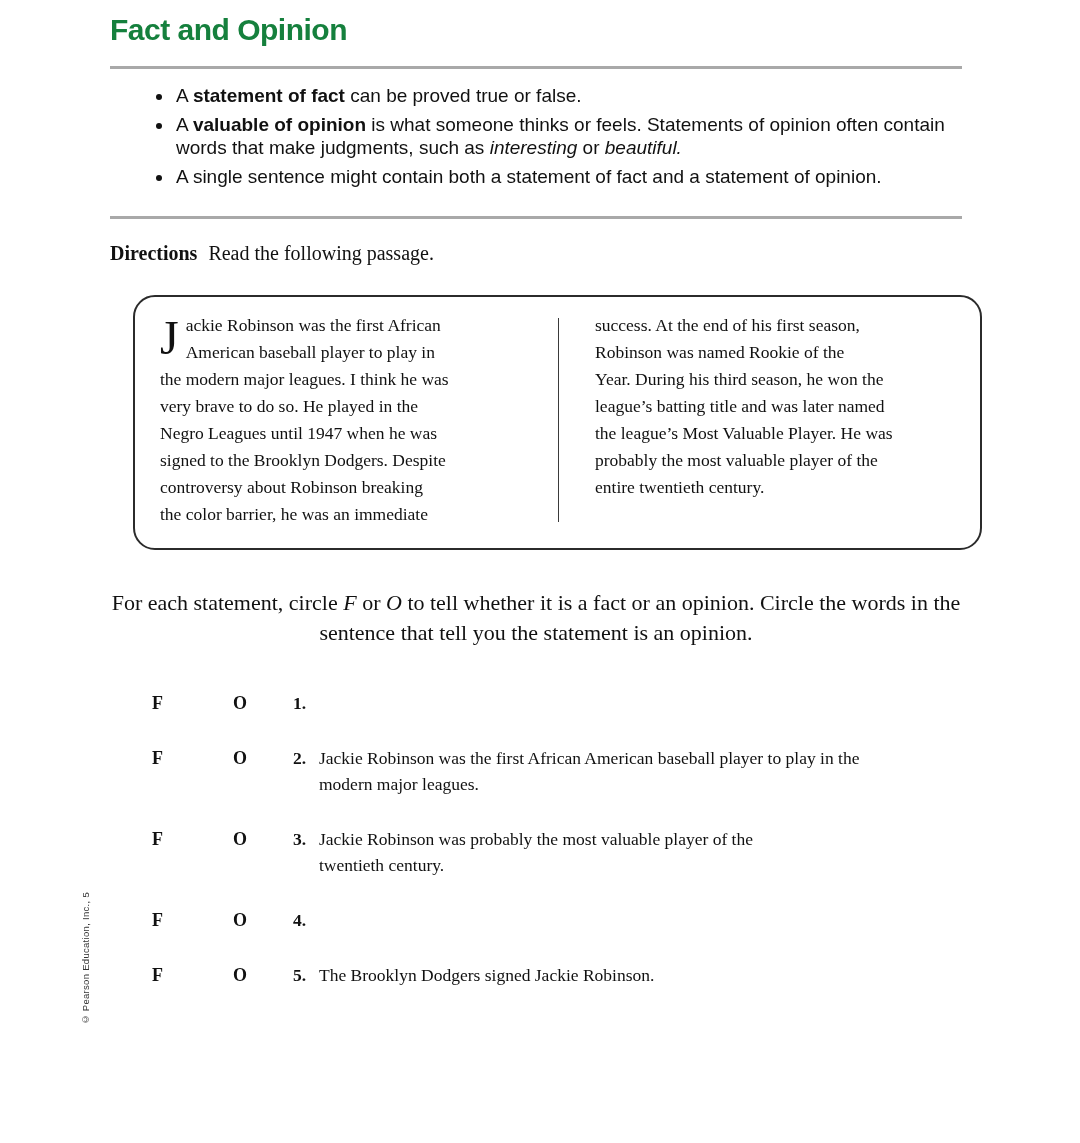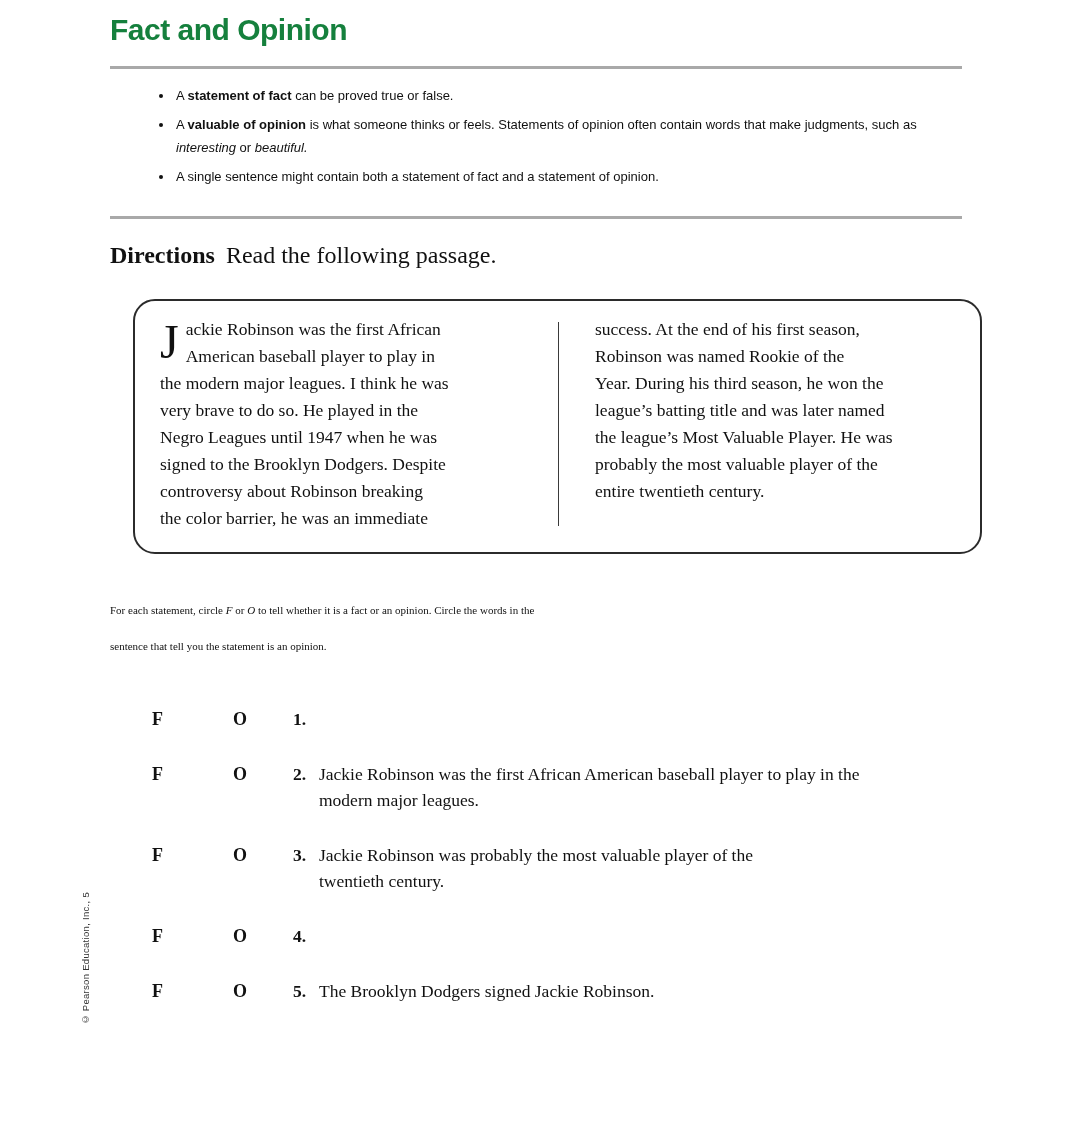--- a/index.html
+++ b/index.html
@@ -27,33 +27,33 @@
     color: #15803d;
   }
   .rule {
     border: none;
     height: 3px;
     background: #a9a9a9;
   }
   .rule-top { margin-top: 19px; }
   .bullets {
     font-family: "Liberation Sans", sans-serif;
-    font-size: 13px;
+    font-size: 19px;
     line-height: 23px;
     margin: 15px 0 28px 0;
     padding-left: 64px;
     list-style: disc;
     color: #111;
   }
   .bullets li { margin-bottom: 6px; padding-left: 2px; }
   .bullets b { font-weight: 700; }
   .bullets i { font-style: italic; }
   .directions {
     margin-top: 23px;
-    font-size: 24px;
+    font-size: 20px;
   }
   .dir-label { font-weight: 700; margin-right: 11px; }
   .passage-box {
     margin-top: 30px;
     margin-left: 23px;
     width: 849px;
     border: 2px solid #2b2b2b;
     border-radius: 22px;
     padding: 15px 0 20px 25px;
     display: flex;
@@ -75,24 +75,25 @@
   .drop-cap {
     float: left;
     font-size: 48px;
     line-height: 48px;
     height: 52px;
     margin: 2px 7px 0 0;
     font-weight: 400;
   }
   .task-instructions {
     margin-top: 38px;
-    font-size: 11px;
-    line-height: 36px;
+    font-size: 22px;
+    line-height: 30px;
     white-space: pre-line;
     max-width: 852px;
+    text-align: center;
   }
   .task-instructions i { font-style: italic; }
   .questions { margin-top: 42px; margin-left: 42px; }
   .q-row {
     display: flex;
     margin-bottom: 29px;
     font-size: 17.5px;
     line-height: 26px;
   }
   .q-f, .q-o {

